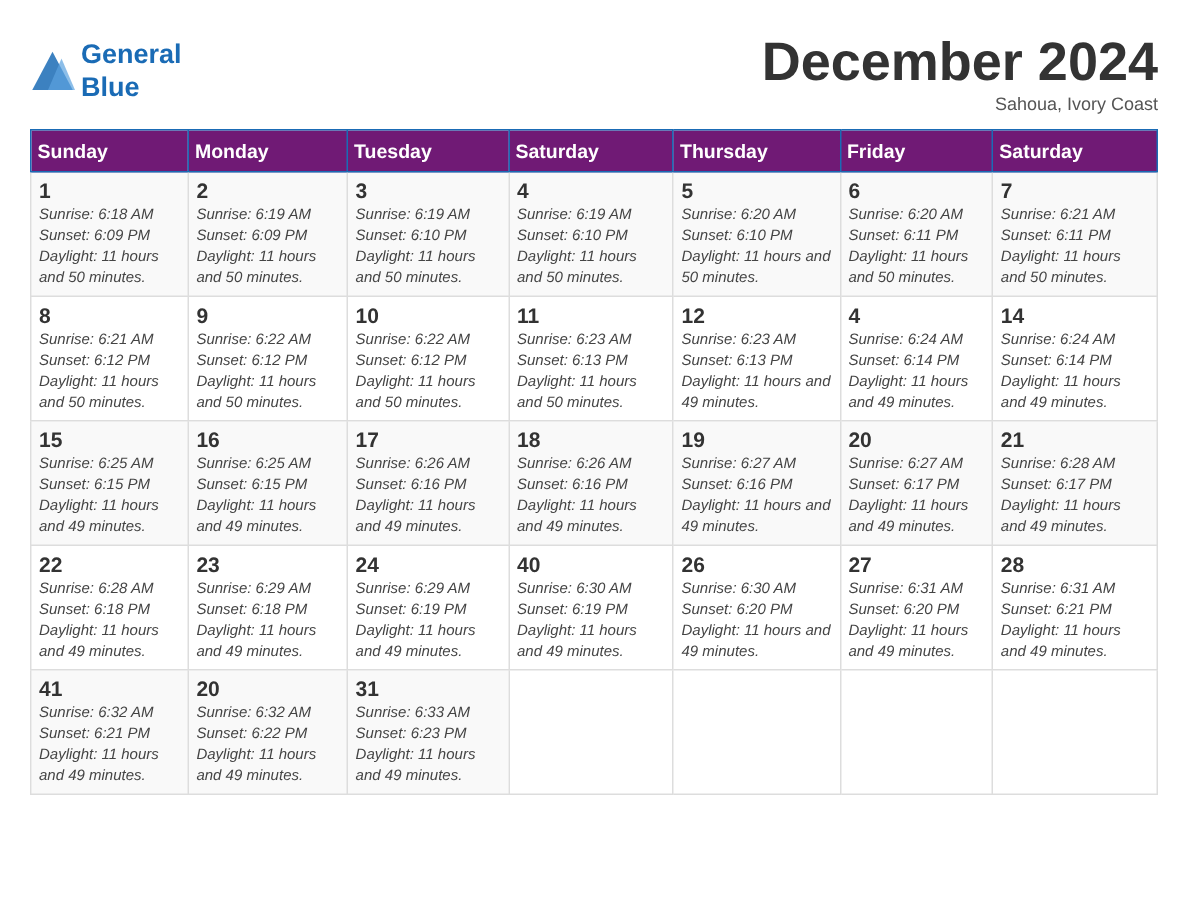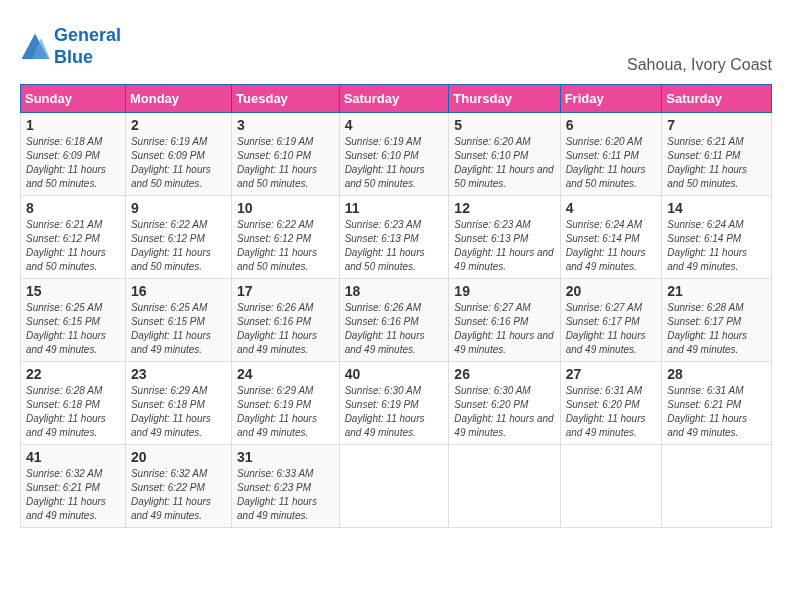--- a/index.html
+++ b/index.html
@@ -36,31 +36,30 @@
     }
     .title-block {
       text-align: right;
     }
     .month-title {
       font-size: 36px;
       font-weight: bold;
       color: #333;
     }
     .location {
-      font-size: 16px;
+      font-size: 12px;
       color: #555;
-      margin-top: 36px;
     }
     table {
       width: 100%;
       border-collapse: collapse;
       font-size: 11px;
     }
     thead tr th {
-      background-color: #ec4899;
+      background-color: #701a75;
       color: #fff;
       padding: 6px 4px;
       text-align: left;
       font-size: 13px;
       font-weight: bold;
       border: 1px solid #1a6bb5;
     }
     tbody tr td {
       border: 1px solid #ddd;
       padding: 4px 5px;
@@ -97,20 +96,21 @@
     <svg class="logo-icon" viewBox="0 0 40 40">
       <polygon points="20,2 38,36 2,36" fill="#1a6bb5" opacity="0.85"></polygon>
       <polygon points="28,8 40,36 16,36" fill="#5ba3e0" opacity="0.7"></polygon>
     </svg>
     <div class="logo-text">
       <span>General</span><br>
       <span style="color:#1a6bb5;">Blue</span>
     </div>
   </div>
   <div class="title-block">
+    <div class="month-title">December 2024</div>
     <div class="location">Sahoua, Ivory Coast</div>
   </div>
 </div>
 
 <table>
   <thead>
     <tr>
     <th>Sunday</th>
         <th>Monday</th>
         <th>Tuesday</th>

